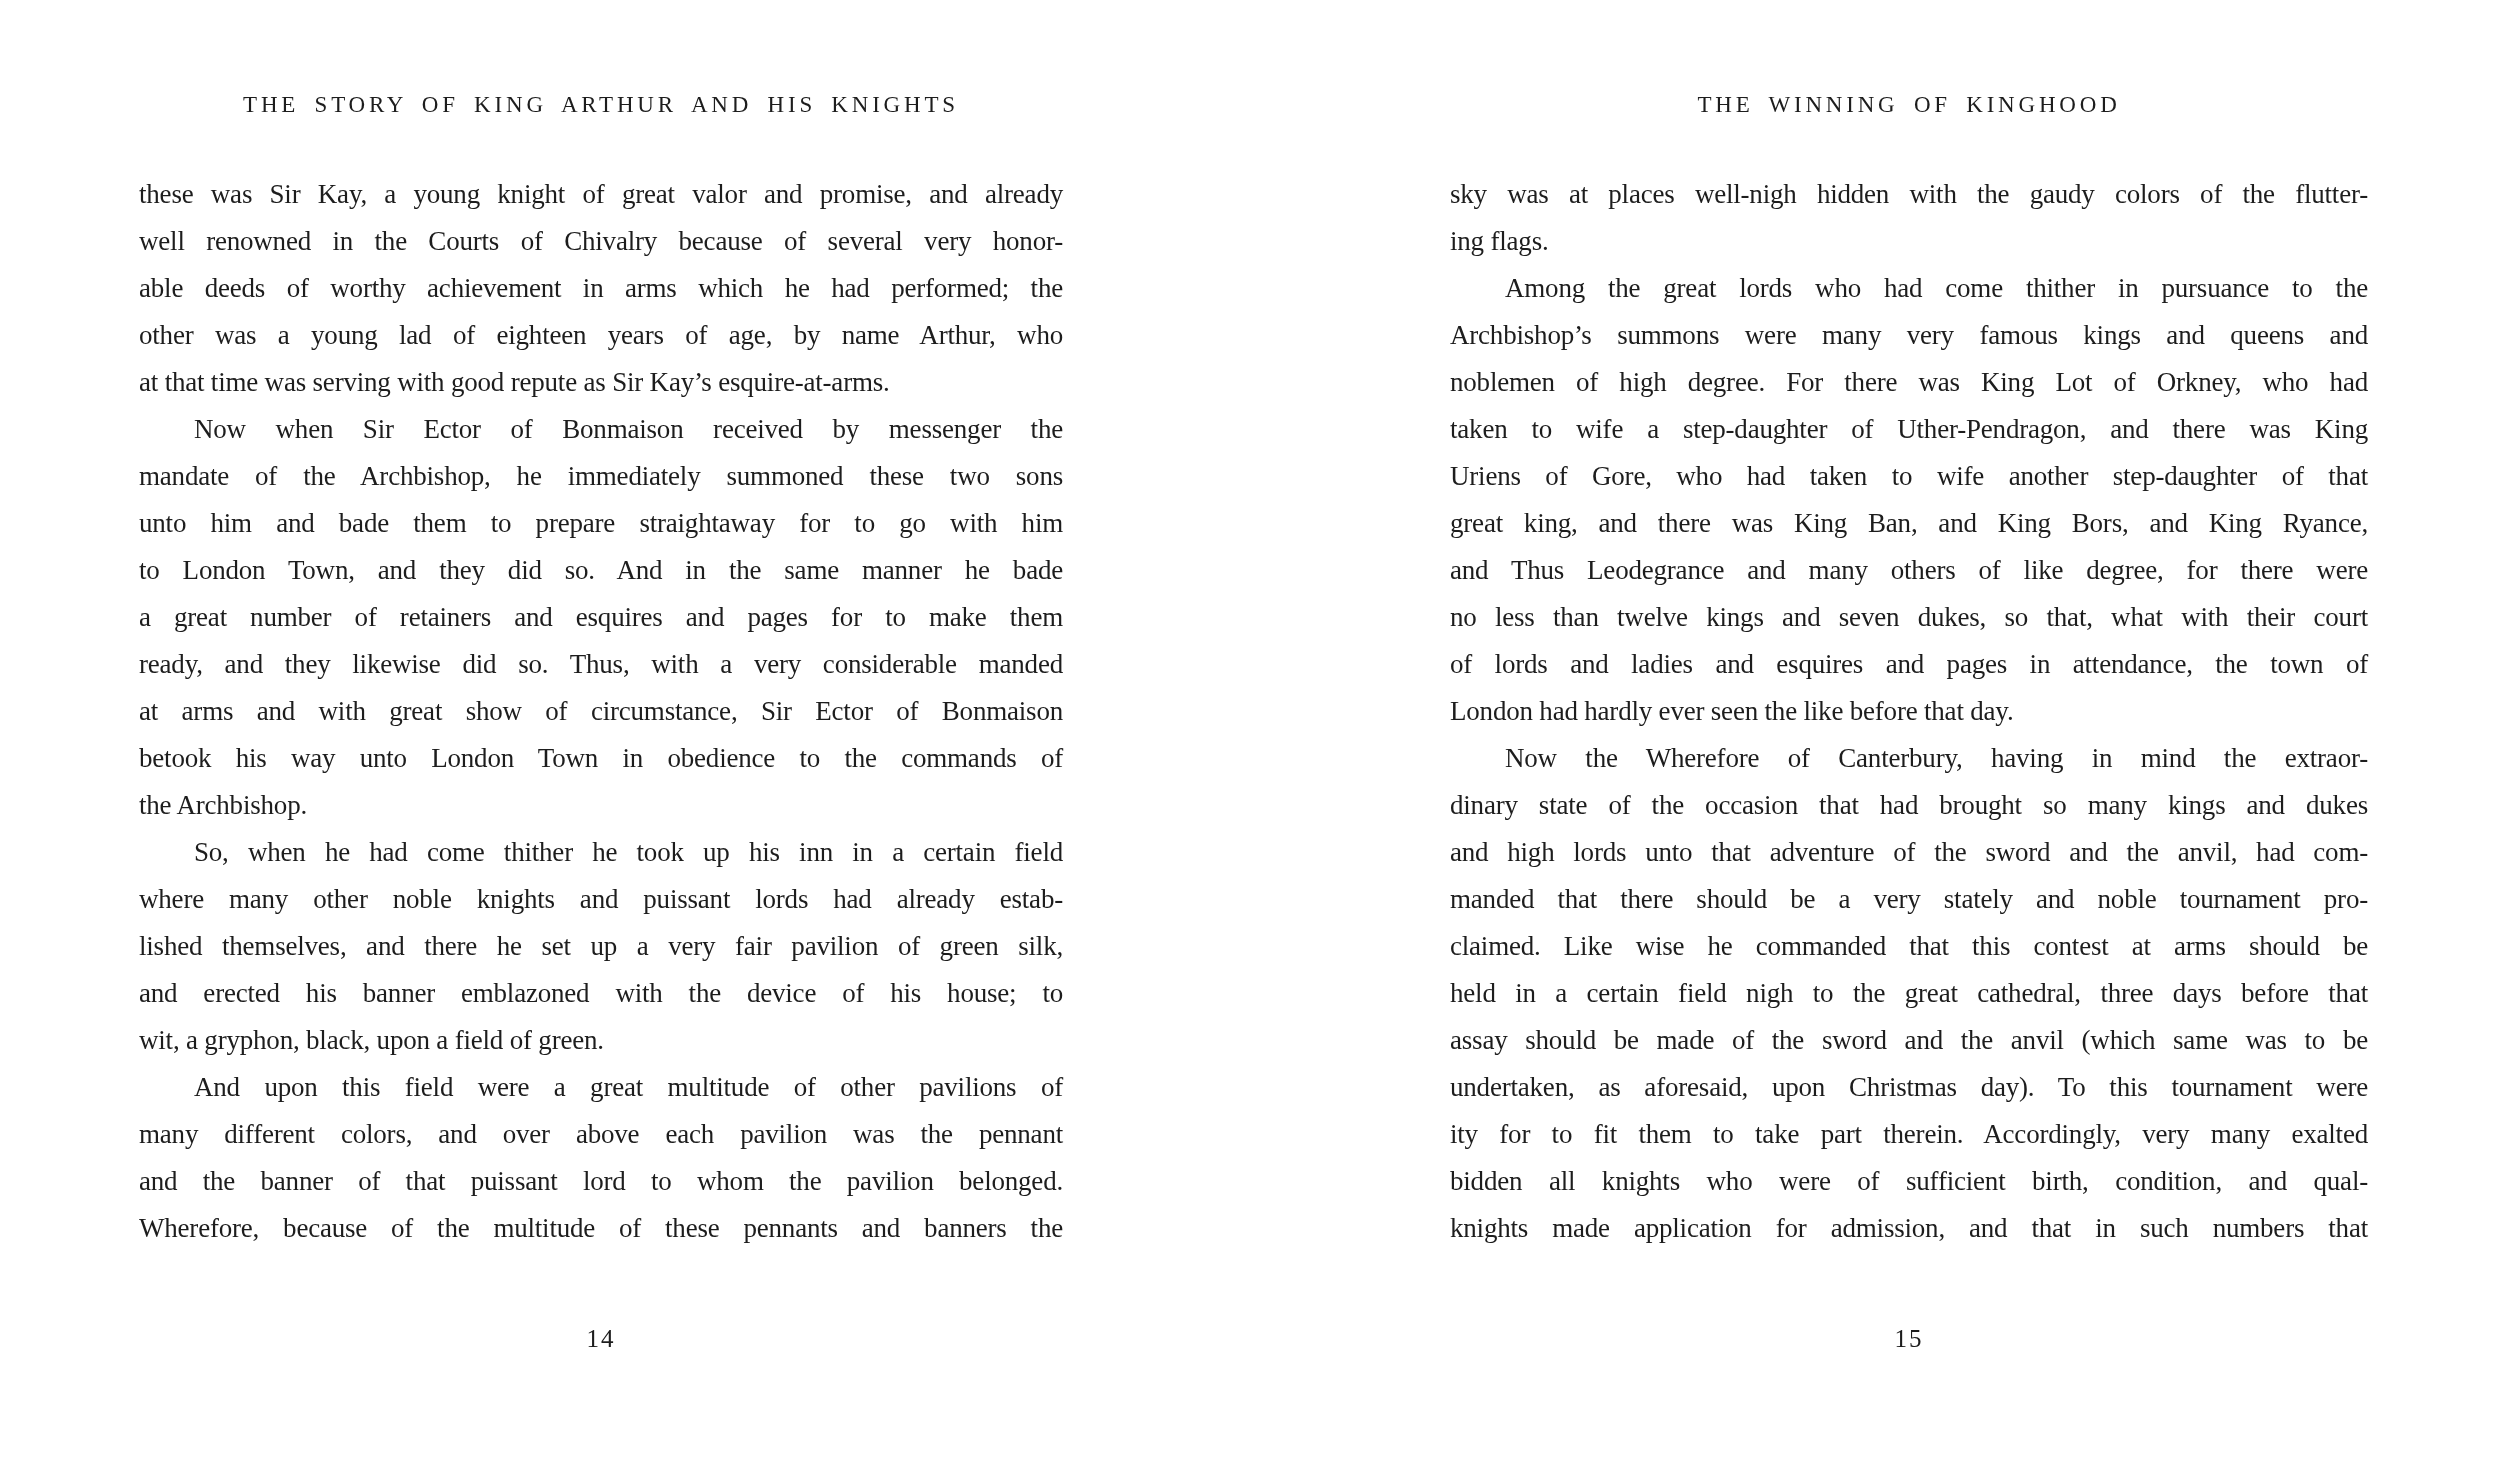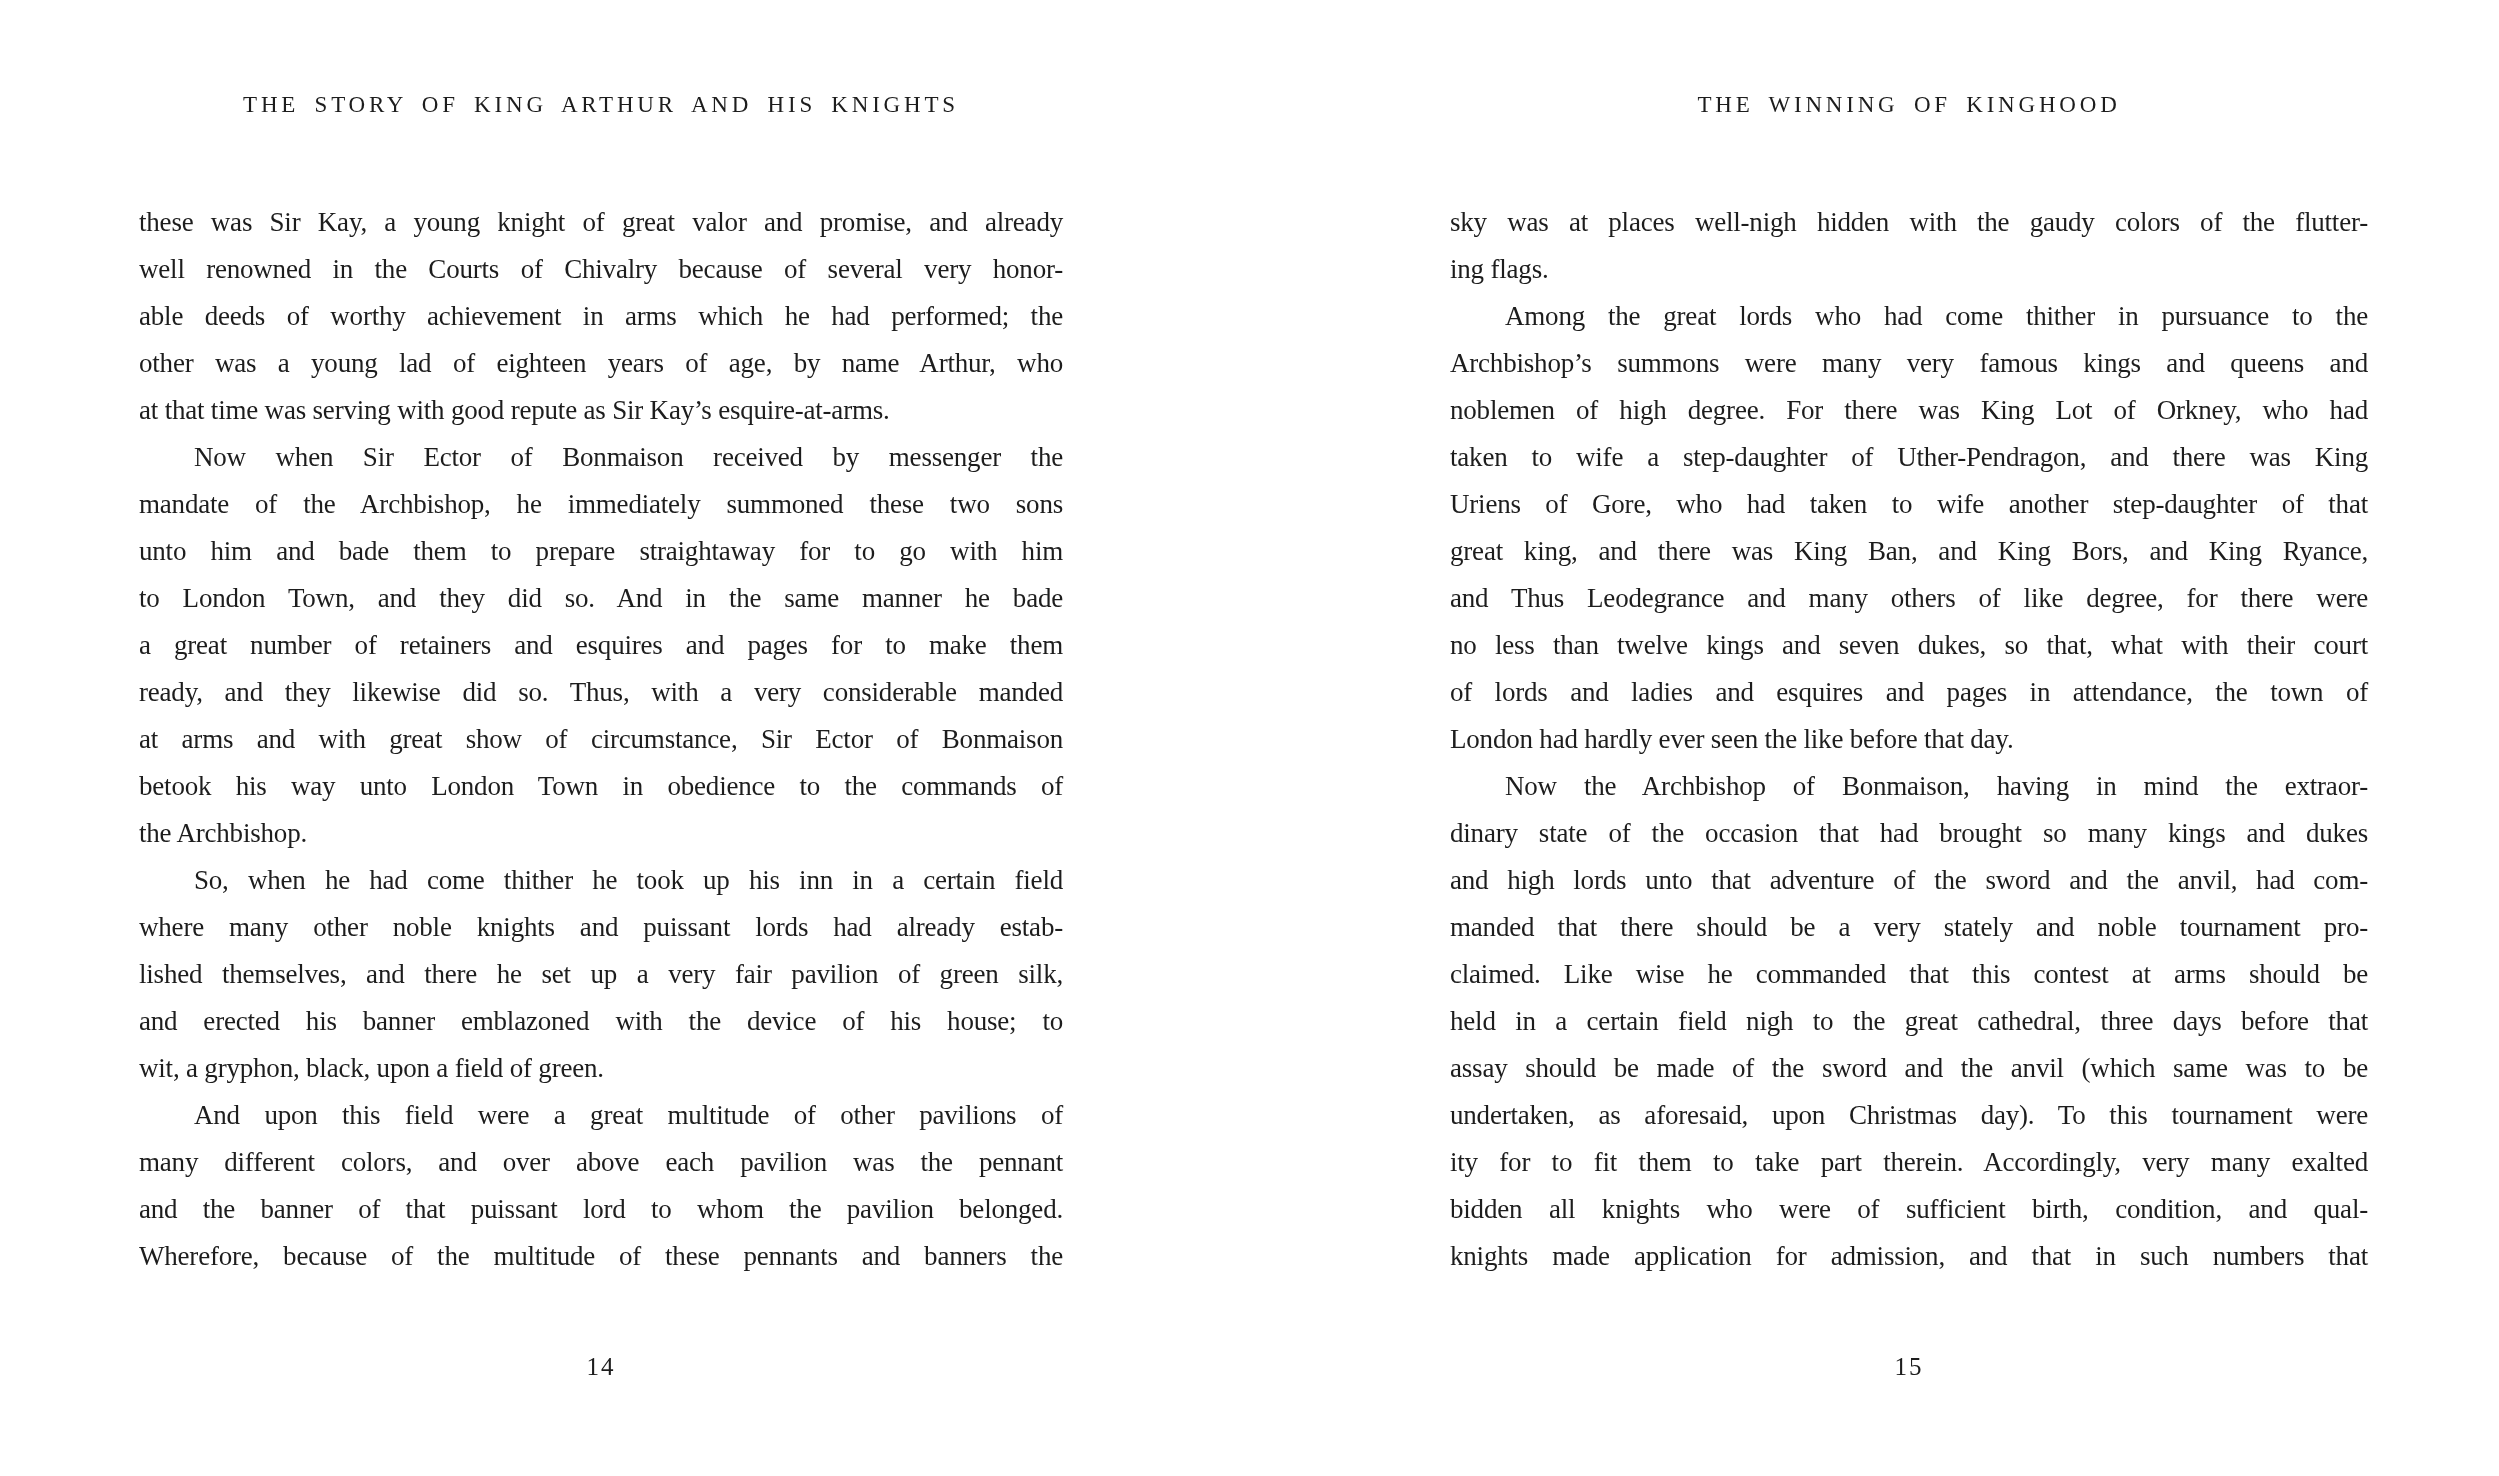--- a/index.html
+++ b/index.html
@@ -39,21 +39,21 @@
     height: 29px;
     line-height: 29px;
     text-align: center;
     font-size: 23px;
     letter-spacing: 3.8px;
     word-spacing: 5.8px;
     white-space: nowrap;
     color: #1d1d1d;
   }
   .text-block {
-    margin-top: 80px;
+    margin-top: 52px;
     font-size: 27px;
     letter-spacing: -0.2px;
     line-height: 47px;
   }
   .line {
     height: 47px;
     text-align: justify;
     text-align-last: justify;
     white-space: normal;
     overflow: visible;
@@ -128,21 +128,21 @@
           <div class="line">noblemen of high degree. For there was King Lot of Orkney, who had</div>
           <div class="line">taken to wife a step-daughter of Uther-Pendragon, and there was King</div>
           <div class="line">Uriens of Gore, who had taken to wife another step-daughter of that</div>
           <div class="line">great king, and there was King Ban, and King Bors, and King Ryance,</div>
           <div class="line">and Thus Leodegrance and many others of like degree, for there were</div>
           <div class="line">no less than twelve kings and seven dukes, so that, what with their court</div>
           <div class="line">of lords and ladies and esquires and pages in attendance, the town of</div>
           <div class="line para-end">London had hardly ever seen the like before that day.</div>
         </div>
         <div class="paragraph">
-          <div class="line indent">Now the Archbishop of Bonmaison, having in mind the extraor-</div>
+          <div class="line indent">Now the Wherefore of Canterbury, having in mind the extraor-</div>
           <div class="line">dinary state of the occasion that had brought so many kings and dukes</div>
           <div class="line">and high lords unto that adventure of the sword and the anvil, had com-</div>
           <div class="line">manded that there should be a very stately and noble tournament pro-</div>
           <div class="line">claimed. Like wise he commanded that this contest at arms should be</div>
           <div class="line">held in a certain field nigh to the great cathedral, three days before that</div>
           <div class="line">assay should be made of the sword and the anvil (which same was to be</div>
           <div class="line">undertaken, as aforesaid, upon Christmas day). To this tournament were</div>
           <div class="line">ity for to fit them to take part therein. Accordingly, very many exalted</div>
           <div class="line">bidden all knights who were of sufficient birth, condition, and qual-</div>
           <div class="line">knights made application for admission, and that in such numbers that</div>

